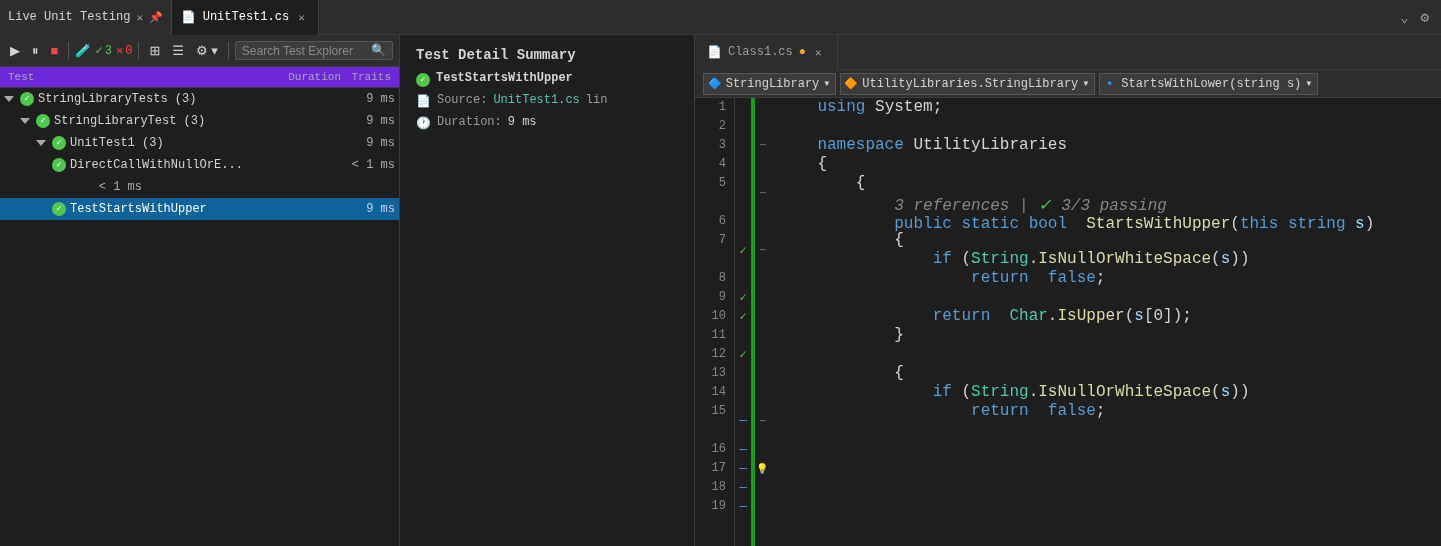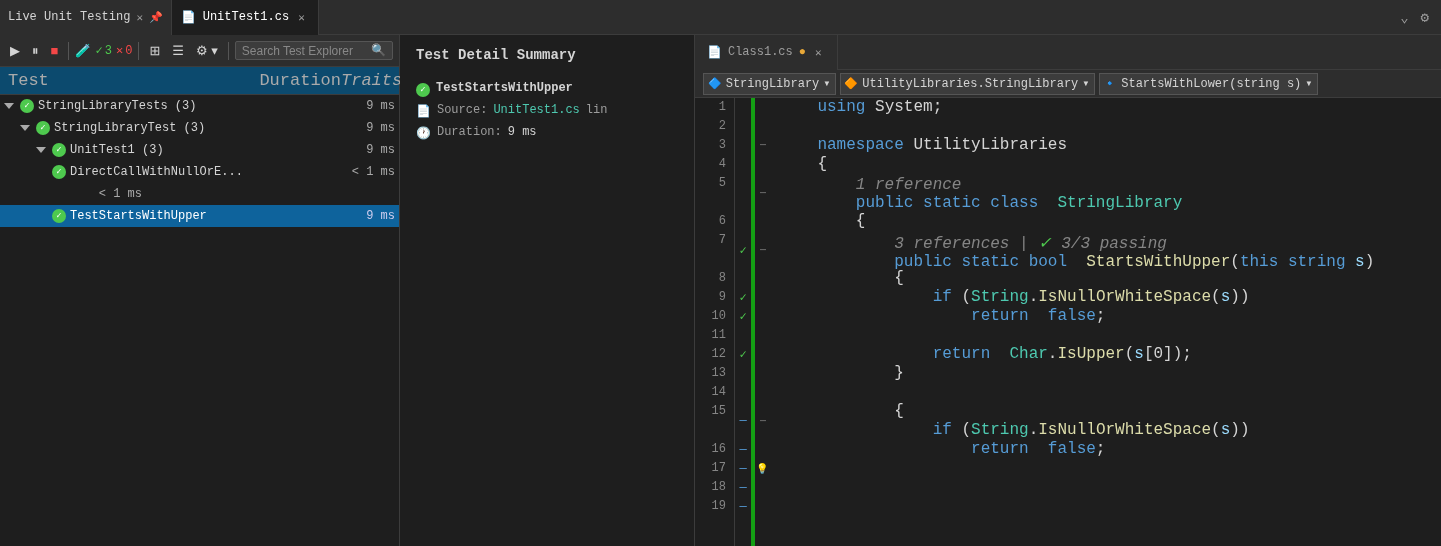--- a/index.html
+++ b/index.html
@@ -124,29 +124,29 @@
       align-items: center;
       gap: 2px;
       font-size: 12px;
     }
     .badge-green { color: #4ec94e; }
     .badge-red { color: #f44747; }
 
     
     .test-headers {
       display: flex;
-      background: #0c4a6e;
+      background: #6d28d9;
       padding: 4px 8px;
       border-bottom: 1px solid #3c3c3c;
-      font-size: 17px;
+      font-size: 11px;
       color: #aaa;
     }
     .header-test { flex: 1; }
     .header-duration { width: 90px; text-align: right; }
-    .header-traits { width: 50px; text-align: right; font-style: italic; }
+    .header-traits { width: 50px; text-align: right; }
 
     
     .test-tree {
       flex: 1;
       overflow-y: auto;
       background: #1e1e1e;
     }
     .test-row {
       display: flex;
       align-items: center;
@@ -207,21 +207,21 @@
       width: 295px;
       padding: 12px 16px;
       border-right: 1px solid #3c3c3c;
       flex-shrink: 0;
       background: #1e1e1e;
     }
     .detail-title {
       font-size: 14px;
       font-weight: bold;
       color: #d4d4d4;
-      margin-bottom: 18px;
+      margin-bottom: 8px;
     }
     .detail-row {
       display: flex;
       align-items: flex-start;
       gap: 6px;
       margin-bottom: 6px;
       font-size: 12px;
     }
     .detail-icon {
       flex-shrink: 0;
@@ -630,21 +630,20 @@
             <span style="color:#ffcc00;">💡</span>
           </div>
           <div class="fold-item"></div>
           <div class="fold-item"></div>
         </div>
         <div class="code-lines">
           <div class="code-line">    <span class="kw">using</span> <span class="plain">System;</span></div>
           <div class="code-line">&nbsp;</div>
           <div class="code-line">    <span class="kw">namespace</span> <span class="plain">UtilityLibraries</span></div>
           <div class="code-line">    <span class="plain">{</span></div>
-          <div class="code-line" style="height:38px; line-height:normal; padding-top:2px;"><span class="hint">        1 reference</span><br><span class="kw">        public static class</span> <span class="type"> StringLibrary</span></div>
           <div class="code-line">        <span class="plain">{</span></div>
           <div class="code-line" style="height:38px; line-height:normal; padding-top:2px;"><span class="hint">            3 references | <span style="color:#4ec94e;">✓</span> 3/3 passing</span><br><span class="kw">            public static bool</span> <span class="method"> StartsWithUpper</span><span class="plain">(</span><span class="kw">this string</span><span class="ref"> s</span><span class="plain">)</span></div>
           <div class="code-line">            <span class="plain">{</span></div>
           <div class="code-line">                <span class="kw">if</span> <span class="plain">(</span><span class="type">String</span><span class="plain">.</span><span class="method">IsNullOrWhiteSpace</span><span class="plain">(</span><span class="ref">s</span><span class="plain">))</span></div>
           <div class="code-line">                    <span class="kw">return</span> <span class="kw"> false</span><span class="plain">;</span></div>
           <div class="code-line">&nbsp;</div>
           <div class="code-line">                <span class="kw">return</span> <span class="type"> Char</span><span class="plain">.</span><span class="method">IsUpper</span><span class="plain">(</span><span class="ref">s</span><span class="plain">[0]);</span></div>
           <div class="code-line">            <span class="plain">}</span></div>
           <div class="code-line">&nbsp;</div>
           <div class="code-line">            <span class="plain">{</span></div>

